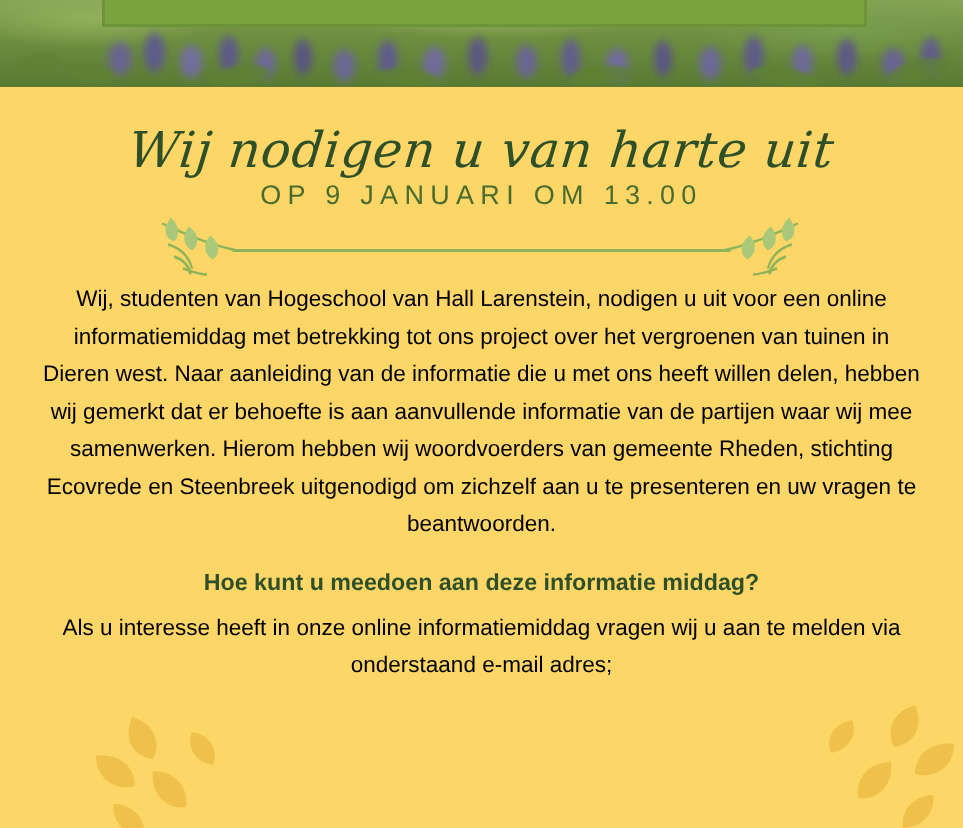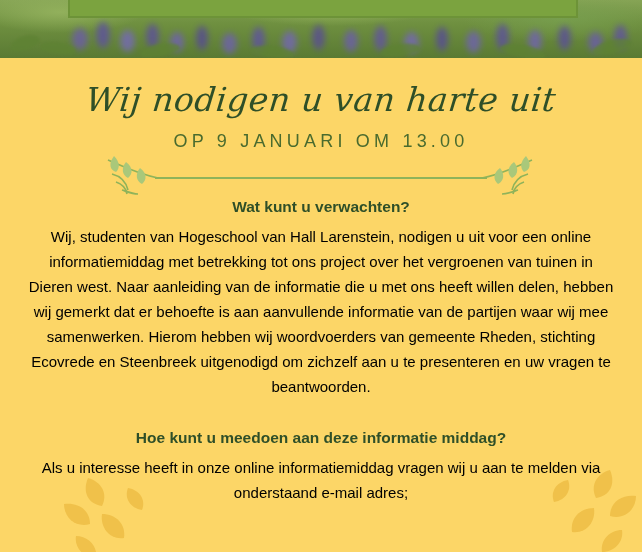--- a/index.html
+++ b/index.html
@@ -87,21 +87,21 @@
     letter-spacing: .5px;
     transform: skewX(-6deg);
     font-weight: 500;
   }
   .date-line {
     text-align: center;
     font-family: "Liberation Sans", sans-serif;
     font-size: 18px;
     letter-spacing: 4.2px;
     color: #4a6b2e;
-    margin-top: 12px;
+    margin-top: 1px;
     font-weight: 400;
   }
   .divider-wrap {
     position: relative;
     height: 40px;
     margin-top: 6px;
   }
   .divider-line {
     position: absolute;
     left: 155px;
@@ -112,21 +112,21 @@
   }
   .subhead {
     text-align: center;
     font-family: "Liberation Sans", sans-serif;
     font-weight: bold;
     font-size: 15.5px;
     color: #2f4f28;
     margin: 0 0 8px 0;
   }
   .subhead.second {
-    margin-top: 30px;
+    margin-top: 18px;
   }
   .body-par {
     font-family: "Liberation Sans", sans-serif;
     font-size: 15px;
     line-height: 25px;
     color: #000000;
     text-align: center;
     margin: 0 28px 0 28px;
   }
   .body-par + .body-par {
@@ -200,21 +200,20 @@
           <path d="M14 2 C 20 8, 20 14, 16 18 C 10 16, 8 10, 14 2 Z" fill="#a9c87a" stroke="none"></path>
           <path d="M26 8 C 33 13, 33 20, 28 24 C 22 21, 21 14, 26 8 Z" fill="#a9c87a" stroke="none"></path>
           <path d="M40 14 C 47 19, 47 26, 42 30 C 36 27, 35 20, 40 14 Z" fill="#a9c87a" stroke="none"></path>
           <path d="M12 20 C 20 22, 26 28, 28 36"></path>
           <path d="M16 28 C 22 30, 26 34, 27 40"></path>
           <path d="M22 36 C 28 38, 33 40, 38 40"></path>
         </g>
       </svg>
     </div>
 
-    <div class="subhead">Wat kunt u verwachten?</div>
 
     <div class="body-par">Wij, studenten van Hogeschool van Hall Larenstein, nodigen u uit voor een online informatiemiddag met betrekking tot ons project over het vergroenen van tuinen in Dieren west. Naar aanleiding van de informatie die u met ons heeft willen delen, hebben wij gemerkt dat er behoefte is aan aanvullende informatie van de partijen waar wij mee samenwerken. Hierom hebben wij woordvoerders van gemeente Rheden, stichting Ecovrede en Steenbreek uitgenodigd om zichzelf aan u te presenteren en uw vragen te beantwoorden.</div>
 
 
     <div class="subhead second">Hoe kunt u meedoen aan deze informatie middag?</div>
 
     <div class="body-par">Als u interesse heeft in onze online informatiemiddag vragen wij u aan te melden via onderstaand e-mail adres;</div>
 
   </div>
 

